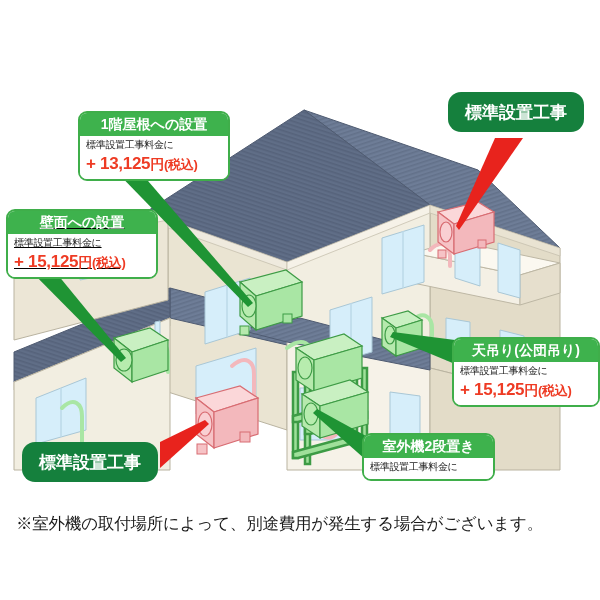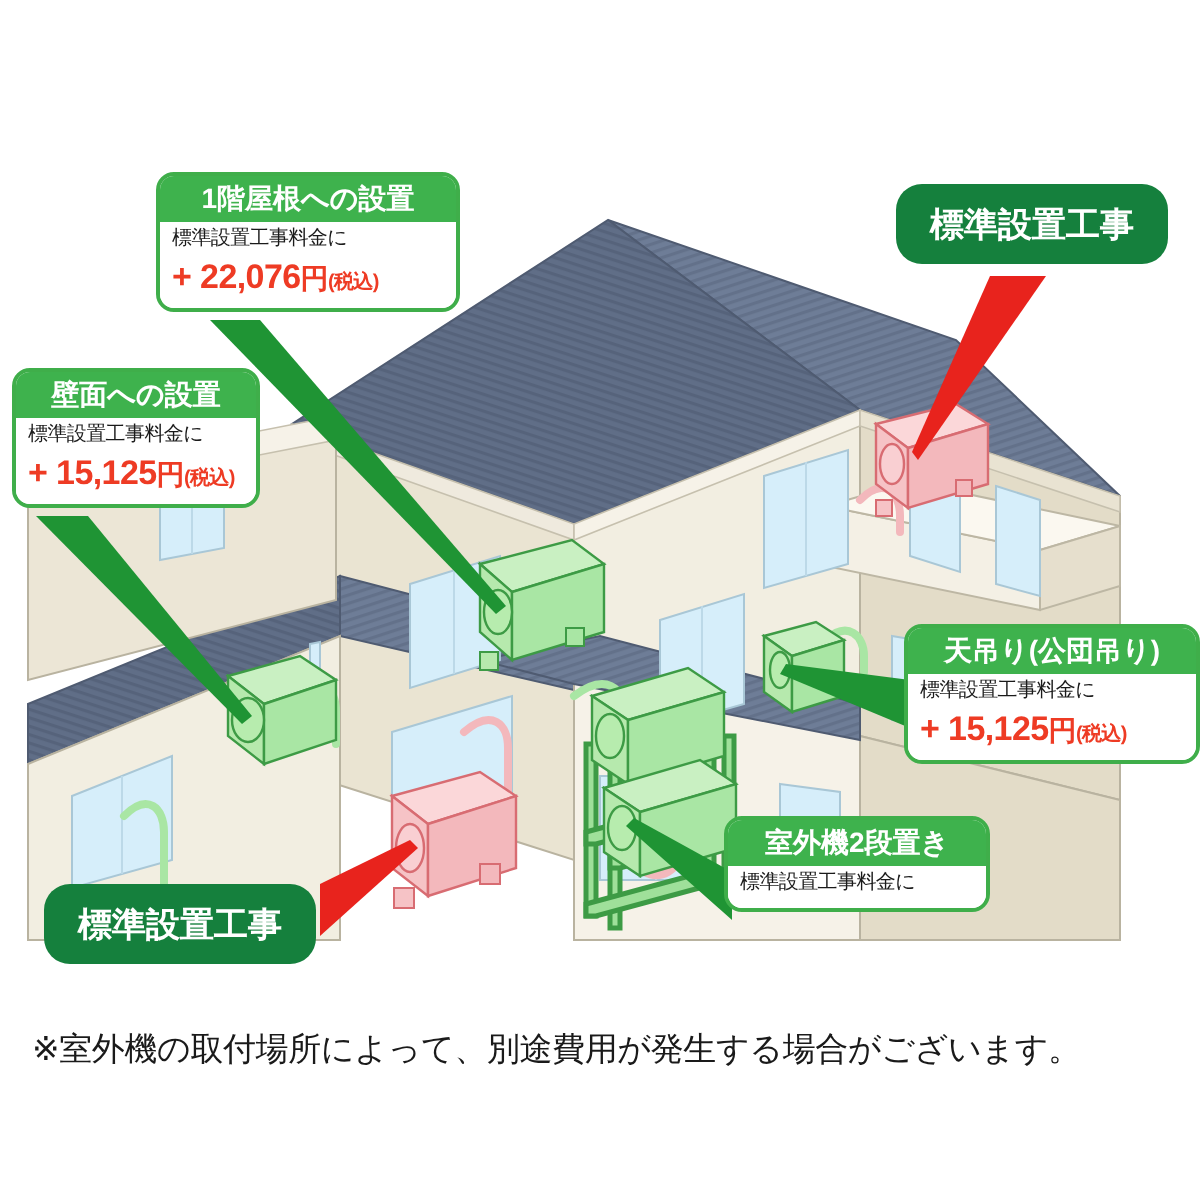--- a/index.html
+++ b/index.html
@@ -33,20 +33,21 @@
 
   
   .callout{
     position:absolute;
     background:#ffffff;
     border:2px solid #3fae4a;
     border-radius:9px;
     box-sizing:border-box;
     overflow:hidden;
     z-index:20;
+    margin-top:25px;
   }
   .callout .chead{
     background:#3eb24d;
     color:#ffffff;
     font-weight:bold;
     font-size:14px;
     text-align:center;
     padding:3px 4px 4px 4px;
     line-height:1.15;
     letter-spacing:0px;
@@ -66,21 +67,21 @@
   .callout .cline2{
     font-size:17px;
     color:#ee3b24;
     font-weight:bold;
     line-height:1.25;
     white-space:nowrap;
     letter-spacing:-0.3px;
     margin-top:1px;
   }
   .callout .cline2 .yen{font-size:14px;}
-  .callout .cline2 .tax{font-size:10px;font-weight:bold;}
+  .callout .cline2 .tax{font-size:13px;font-weight:bold;}
 
   
   .badge{
     position:absolute;
     background:#15803d;
     border-radius:13px;
     color:#fff;
     font-weight:bold;
     font-size:17px;
     letter-spacing:0px;
@@ -89,20 +90,21 @@
     justify-content:center;
     white-space:nowrap;
     z-index:21;
   }
 
   
   .notes{
     position:absolute;
     left:16px;top:512px;width:580px;
     color:#1a1a1a;
+    font-family:Liberation Mono, monospace;
   }
   .notes div{
     font-size:16.5px;
     line-height:1.62;
     letter-spacing:-0.2px;
     white-space:nowrap;
   }
 </style>
 </head>
 <body>
@@ -293,26 +295,26 @@
 
       <polygon points="160,442 160,468 209,424 205,420"></polygon>
     </g>
   </svg>
 
   <div class="callout" style="left:78px;top:86px;width:152px;">
     <div class="chead">1階屋根への設置</div>
     <div class="cbody">
       <div class="cline1">標準設置工事料金に</div>
       <div class="cline2">
-        <span>+ 22,076</span><span class="yen">円</span><span class="tax">(税込)</span>
+        <span>+ 13,125</span><span class="yen">円</span><span class="tax">(税込)</span>
       </div>
     </div>
   </div>
 
-  <div class="callout" style="left:6px;top:184px;width:124px;">
+  <div class="callout" style="left:6px;top:184px;width:152px;text-decoration:underline;">
     <div class="chead">壁面への設置</div>
     <div class="cbody">
       <div class="cline1">標準設置工事料金に</div>
       <div class="cline2">
         <span>+ 15,125</span><span class="yen">円</span><span class="tax">(税込)</span>
       </div>
     </div>
   </div>
 
   <div class="callout" style="left:452px;top:312px;width:148px;">

